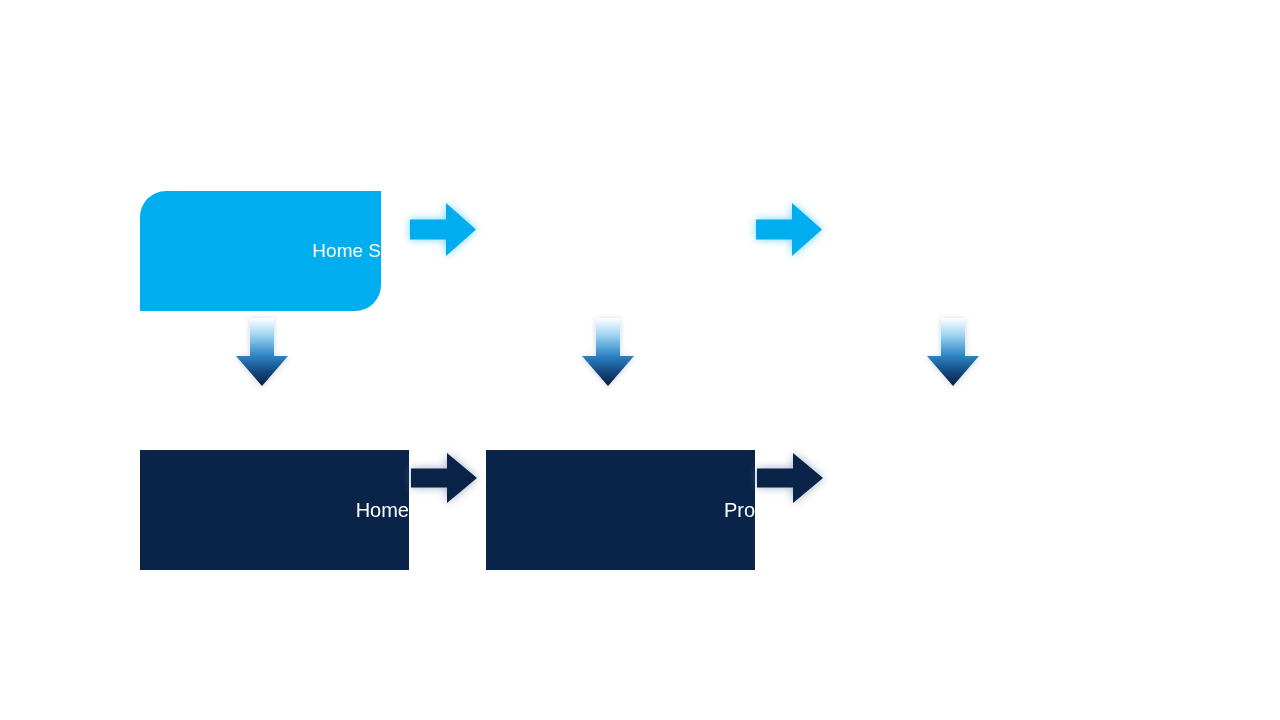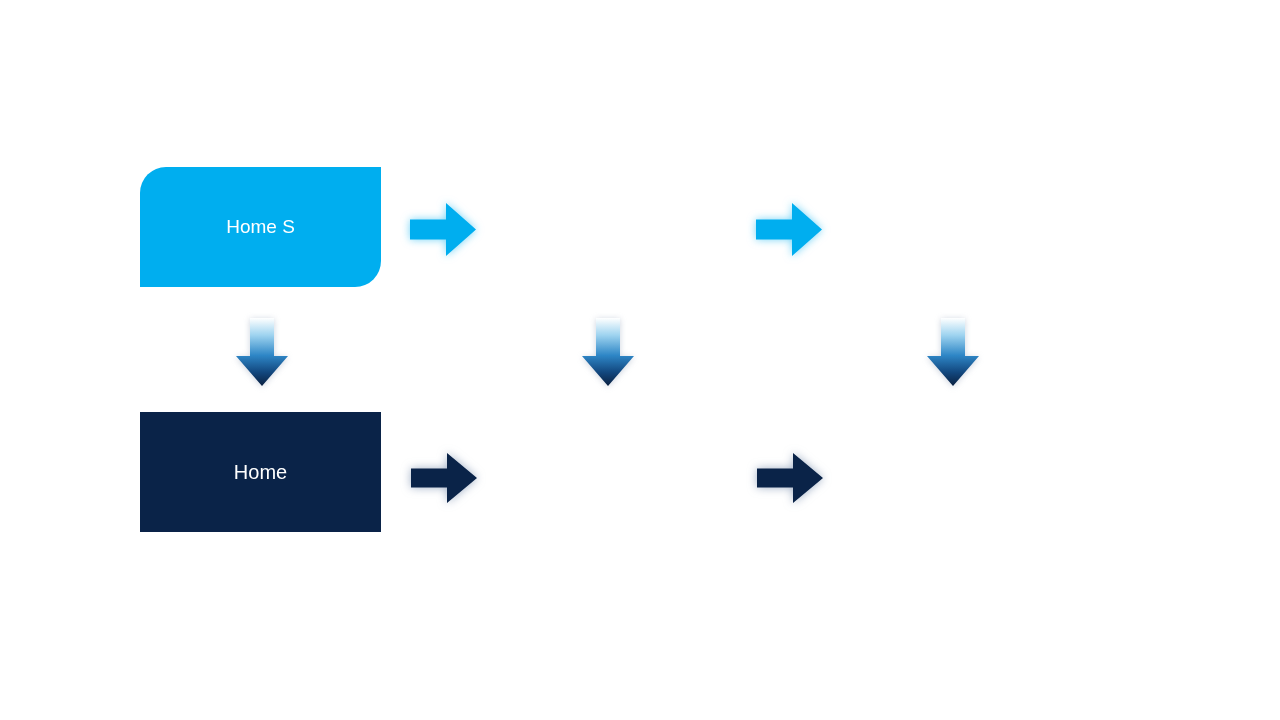--- a/index.html
+++ b/index.html
@@ -14,34 +14,36 @@
     background: #ffffff;
     overflow: hidden;
     font-family: "Liberation Sans", sans-serif;
   }
   .node {
     position: absolute;
     width: 241px;
     height: 120px;
     display: flex;
     align-items: center;
-    justify-content: center;
+    justify-content: flex-end;
     color: var(--c-text, #ffffff);
     text-align: center;
+    margin-top: 24px;
   }
   .node.top {
     top: 167px;
     background: var(--c-light, #00AEEF);
     border-radius: 26px 0 26px 0;
     font-size: 19px;
   }
   .node.bottom {
-    top: 412px;
+    top: 426px;
     background: var(--c-navy, #0A2348);
     font-size: 20px;
+    padding-left: 28px;
   }
   .arrow {
     position: absolute;
     display: block;
   }
   .arrow-right-light path {
     fill: var(--c-light, #00AEEF);
   }
   .arrow-right-light {
     filter: drop-shadow(0 0 4px rgba(0, 174, 239, 0.55));
@@ -96,20 +98,23 @@
   <svg class="arrow arrow-down" style="left:582px;top:318px" width="52" height="68" viewBox="0 0 52 68">
     <path fill="url(#downGrad)" d="M14 0 H38 V38 H52 L26 68 L0 38 H14 Z"></path>
   </svg>
   <svg class="arrow arrow-down" style="left:927px;top:318px" width="52" height="68" viewBox="0 0 52 68">
     <path fill="url(#downGrad)" d="M14 0 H38 V38 H52 L26 68 L0 38 H14 Z"></path>
   </svg>
 
   <div class="node bottom" style="left:140px">
     <span>Home</span>
   </div>
+  <div class="node bottom" style="left:486px">
+    <span>Pro</span>
+  </div>
 
   <svg class="arrow arrow-right-dark" style="left:411px;top:453px" width="66" height="50" viewBox="0 0 66 50">
     <path d="M0 15.5 H36 V0 L66 25 L36 50 V34.5 H0 Z"></path>
   </svg>
   <svg class="arrow arrow-right-dark" style="left:757px;top:453px" width="66" height="50" viewBox="0 0 66 50">
     <path d="M0 15.5 H36 V0 L66 25 L36 50 V34.5 H0 Z"></path>
   </svg>
 
 </div>
 

